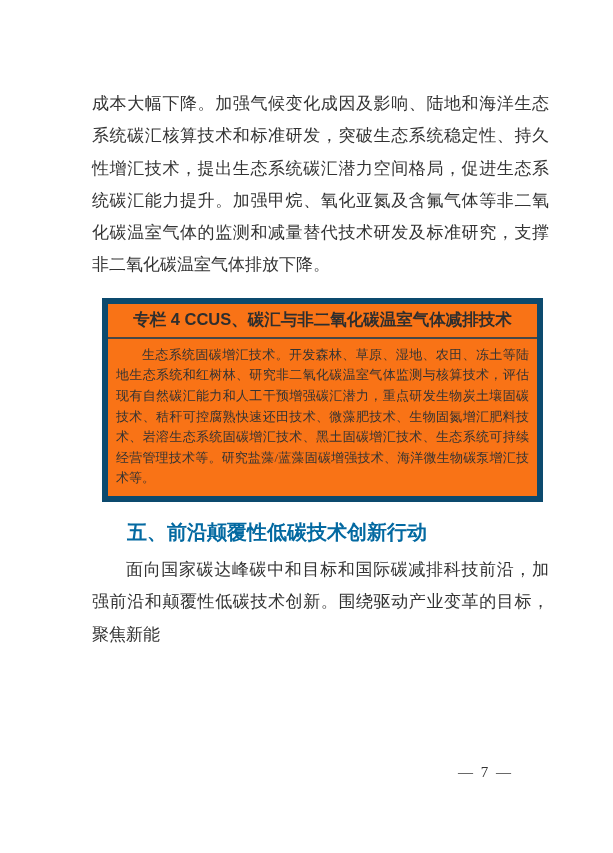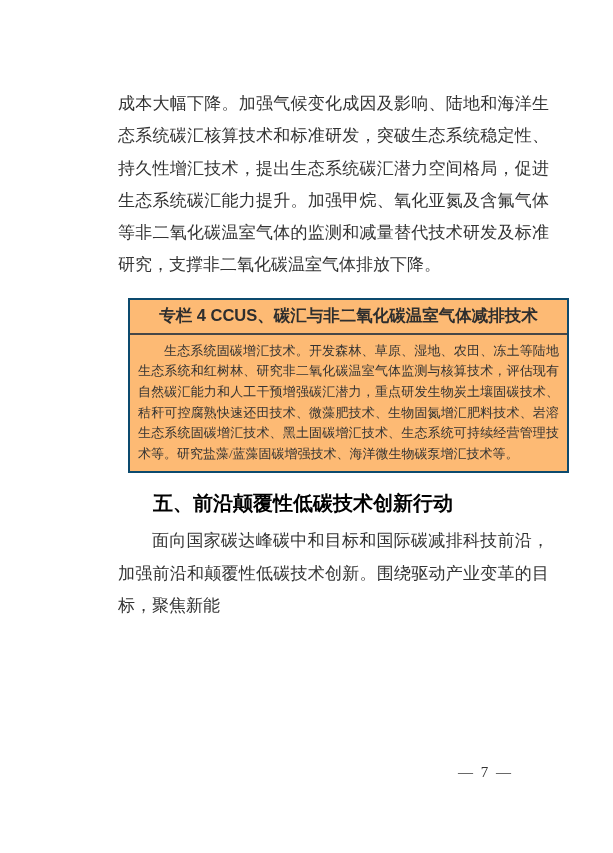--- a/index.html
+++ b/index.html
@@ -2,39 +2,39 @@
 <html><head>
 <meta charset="utf-8">
 <style>
   html, body { margin: 0; padding: 0; background: #ffffff; }
   .page {
     position: relative;
     width: 613px;
     height: 853px;
     background: #ffffff;
     box-sizing: border-box;
-    padding: 88px 64px 0 118px;
+    padding: 88px 64px 0 92px;
     font-family: "Liberation Serif", "DejaVu Serif", serif;
     color: #333333;
     overflow: hidden;
   }
   .body-para {
     margin: 0;
     font-size: 17px;
     line-height: 32.3px;
     text-align: justify;
     color: #333333;
   }
   .body-para.indent-2em { text-indent: 2em; margin-top: 6px; }
   .callout-box {
     box-sizing: border-box;
     margin: 16px 0 16px 10px;
     width: 441px;
-    border: 2px solid #0c4a6e;
-    background: #fdba74;
+    border: 6px solid #0c4a6e;
+    background: #f97316;
   }
   .callout-box-title {
     font-family: "Liberation Sans", "DejaVu Sans", sans-serif;
     font-weight: bold;
     font-size: 16.5px;
     color: #2e2e2e;
     text-align: center;
     padding: 5px 0 6px 0;
     border-bottom: 2px solid #474747;
   }
@@ -45,21 +45,21 @@
     line-height: 20.6px;
     text-align: justify;
     text-indent: 2em;
     color: #333333;
   }
   .section-heading {
     margin: 17px 0 0 0;
     font-family: "Liberation Sans", "DejaVu Sans", sans-serif;
     font-weight: bold;
     font-size: 20px;
-    color: #000000;
+    color: #0369a1;
     text-indent: 1.75em;
   }
   .section-heading + .body-para { margin-top: 8px; }
   .page-number {
     position: absolute;
     right: 100px;
     top: 764px;
     font-size: 15px;
     letter-spacing: 2px;
     color: #333333;

